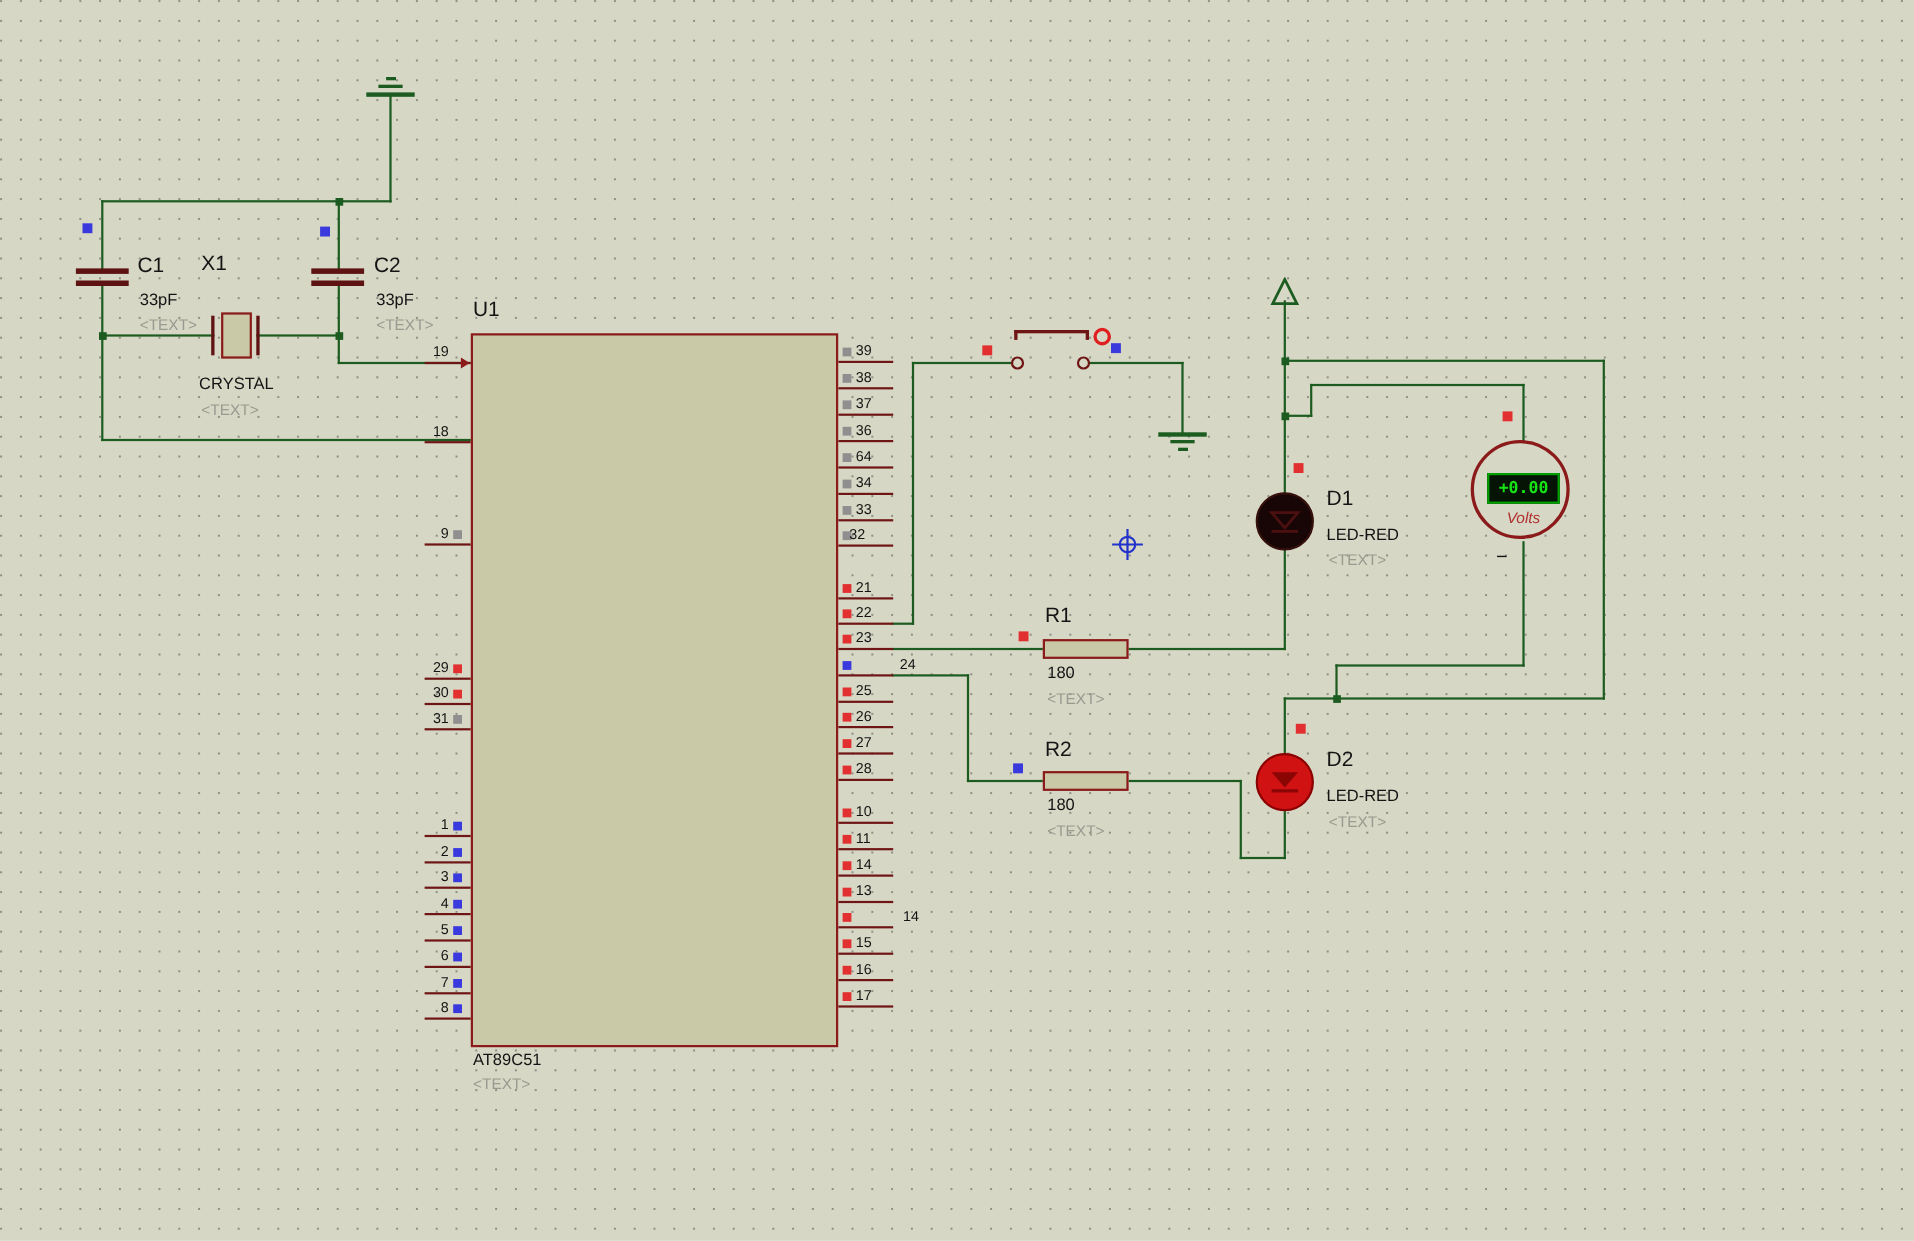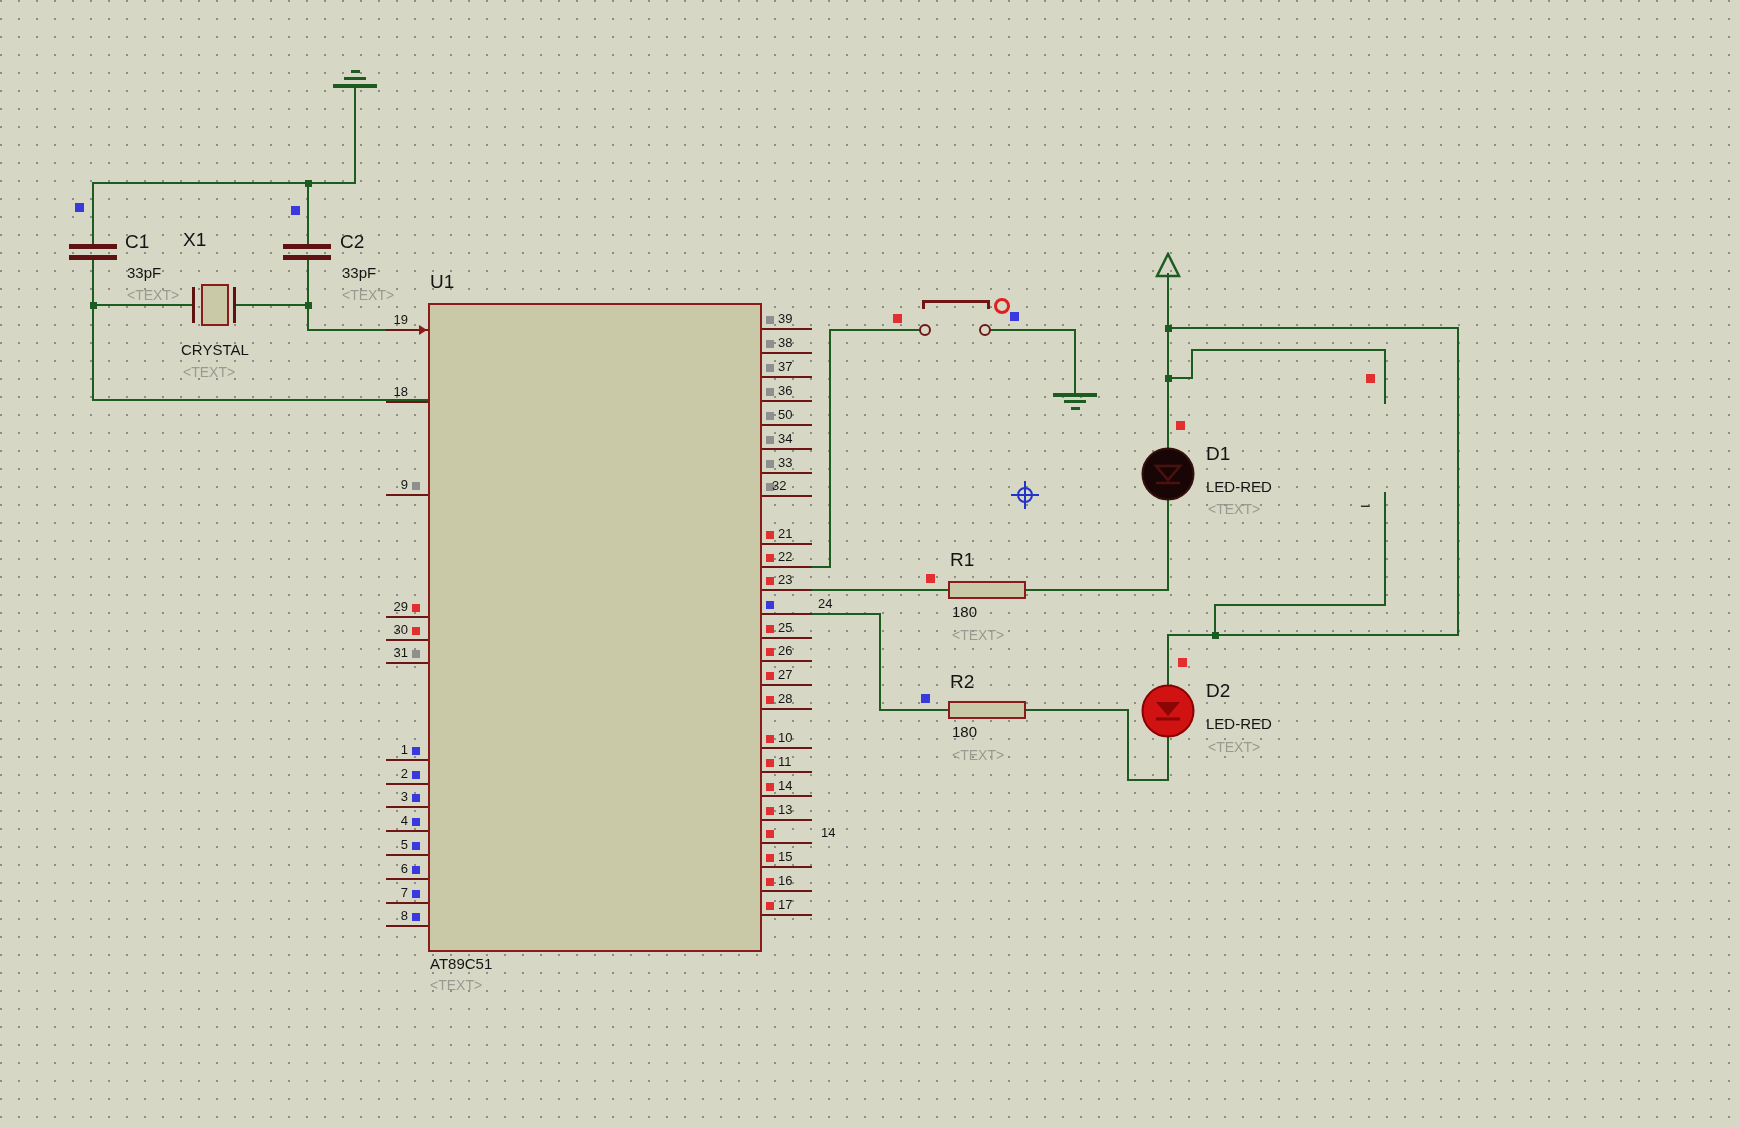--- a/index.html
+++ b/index.html
@@ -157,21 +157,21 @@
       <div class="stub" style="left: 762px; top: 376px; width: 50px;"></div>
       <div class="pinsq" style="left: 766px; top: 364px; background: rgb(143, 143, 143);"></div>
       <div class="pinnum" style="left: 778px; top: 360px;">37</div>
       <div class="pinlabel" style="left: 560px; top: 368px; width: 192px; text-align: right;"><span>P0.2/AD2</span></div>
       <div class="stub" style="left: 762px; top: 400px; width: 50px;"></div>
       <div class="pinsq" style="left: 766px; top: 388px; background: rgb(143, 143, 143);"></div>
       <div class="pinnum" style="left: 778px; top: 384px;">36</div>
       <div class="pinlabel" style="left: 560px; top: 392px; width: 192px; text-align: right;"><span>P0.3/AD3</span></div>
       <div class="stub" style="left: 762px; top: 424px; width: 50px;"></div>
       <div class="pinsq" style="left: 766px; top: 412px; background: rgb(143, 143, 143);"></div>
-      <div class="pinnum" style="left: 778px; top: 408px;">50</div>
+      <div class="pinnum" style="left: 778px; top: 408px;">64</div>
       <div class="pinlabel" style="left: 560px; top: 416px; width: 192px; text-align: right;"><span>P0.4/AD4</span></div>
       <div class="stub" style="left: 762px; top: 448px; width: 50px;"></div>
       <div class="pinsq" style="left: 766px; top: 436px; background: rgb(143, 143, 143);"></div>
       <div class="pinnum" style="left: 778px; top: 432px;">34</div>
       <div class="pinlabel" style="left: 560px; top: 440px; width: 192px; text-align: right;"><span>P0.5/AD5</span></div>
       <div class="stub" style="left: 762px; top: 472px; width: 50px;"></div>
       <div class="pinsq" style="left: 766px; top: 460px; background: rgb(143, 143, 143);"></div>
       <div class="pinnum" style="left: 778px; top: 456px;">33</div>
       <div class="pinlabel" style="left: 560px; top: 464px; width: 192px; text-align: right;"><span>P0.6/AD6</span></div>
       <div class="stub" style="left: 762px; top: 495px; width: 50px;"></div>
@@ -328,15 +328,19 @@
 
   <svg style="left:1141px;top:684px;" width="54" height="54" viewBox="0 0 54 54">
     <circle cx="27" cy="27" r="25.5" fill="#d01212" stroke="#8b0000" stroke-width="2"></circle>
     <polygon points="15,18 39,18 27,32" fill="#8b0505"></polygon>
     <line x1="15" y1="35" x2="39" y2="35" stroke="#8b0505" stroke-width="3"></line>
   </svg>
   <div class="ref" style="left:1206px;top:680px;">D2</div>
   <div class="val" style="left:1206px;top:715px;">LED-RED</div>
   <div class="ph" style="left:1208px;top:739px;">&lt;TEXT&gt;</div>
 
+  <div class="circ" style="left:1337px;top:400px;width:90px;height:90px;border:3px solid var(--part,#8b1a1a);background:var(--bg,#d7d7c5);">
+    <div class="lcd">+0.00</div>
+    <div class="voltslbl">Volts</div>
+  </div>
   <div class="val" style="left:1360px;top:498px;font-size:18px;">−</div>
 
 </div>
 
 </body></html>

